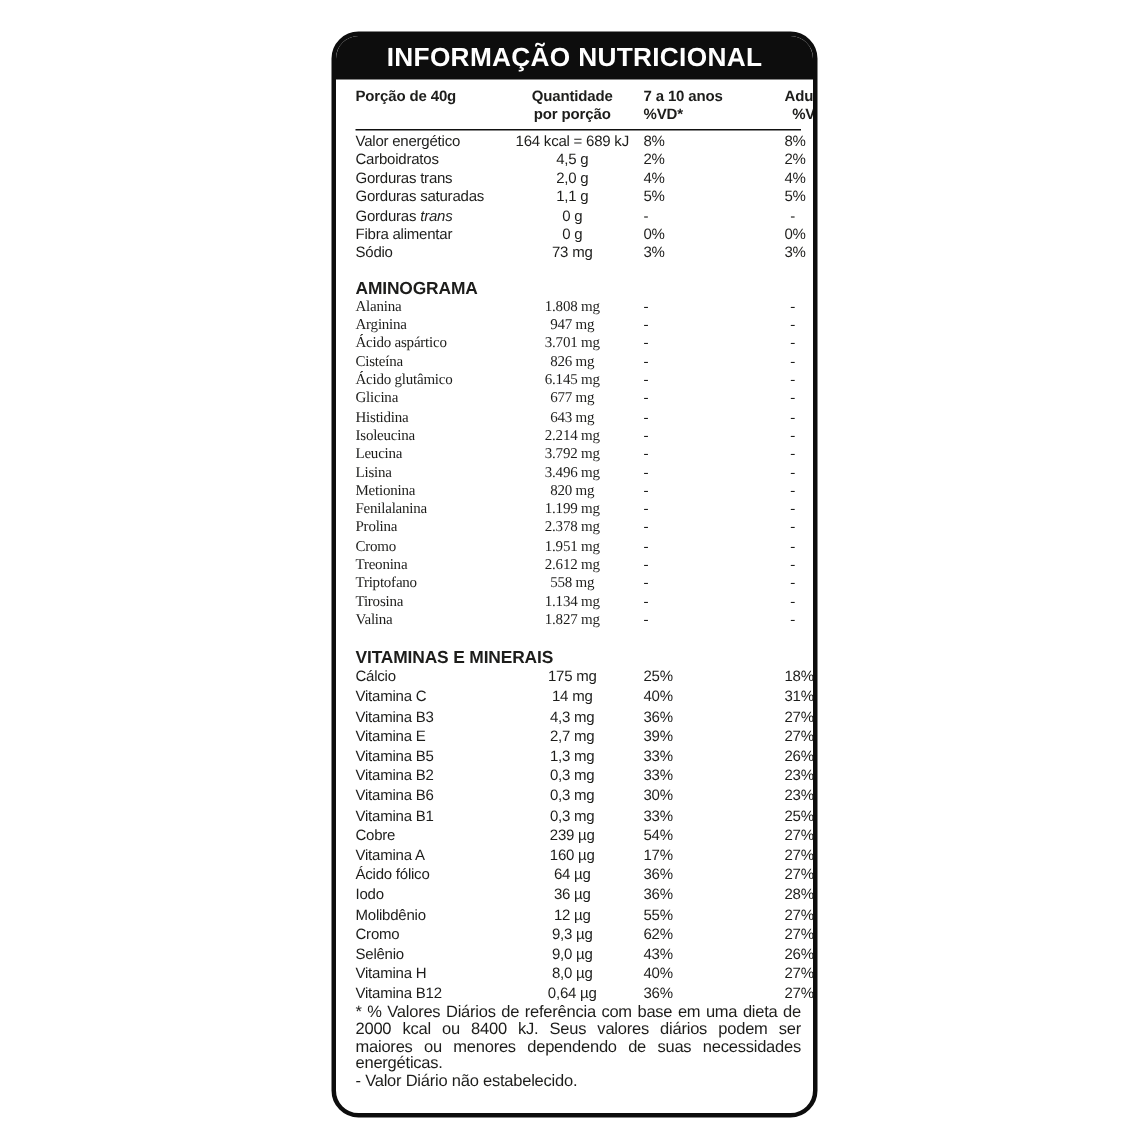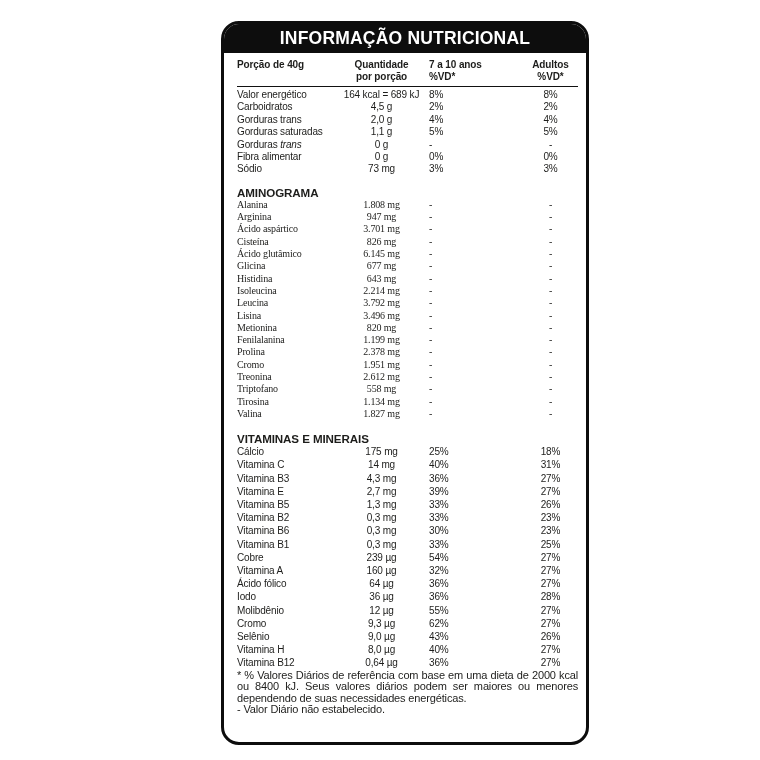--- a/index.html
+++ b/index.html
@@ -10,21 +10,21 @@
     height: 760px;
     background: #ffffff;
     font-family: "Liberation Sans", sans-serif;
     color: #1d1d1b;
     position: relative;
   }
   .label-card {
     position: absolute;
     left: 221px;
     top: 21px;
-    width: 368px;
+    width: 324px;
     height: 724px;
     box-sizing: border-box;
     border: 3px solid #0d0d0d;
     border-radius: 18px;
     background: #ffffff;
     overflow: hidden;
   }
   .label-header {
     background: #0d0d0d;
     height: 29px;
@@ -325,21 +325,21 @@
   </div>
             <div class="row">
     <span class="c-name">Cobre</span>
     <span class="c-qty">239 µg</span>
     <span class="c-kids">54%</span>
     <span class="c-adults">27%</span>
   </div>
             <div class="row">
     <span class="c-name">Vitamina A</span>
     <span class="c-qty">160 µg</span>
-    <span class="c-kids">32%</span>
+    <span class="c-kids">17%</span>
     <span class="c-adults">27%</span>
   </div>
             <div class="row">
     <span class="c-name">Ácido fólico</span>
     <span class="c-qty">64 µg</span>
     <span class="c-kids">36%</span>
     <span class="c-adults">27%</span>
   </div>
             <div class="row">
     <span class="c-name">Iodo</span>

